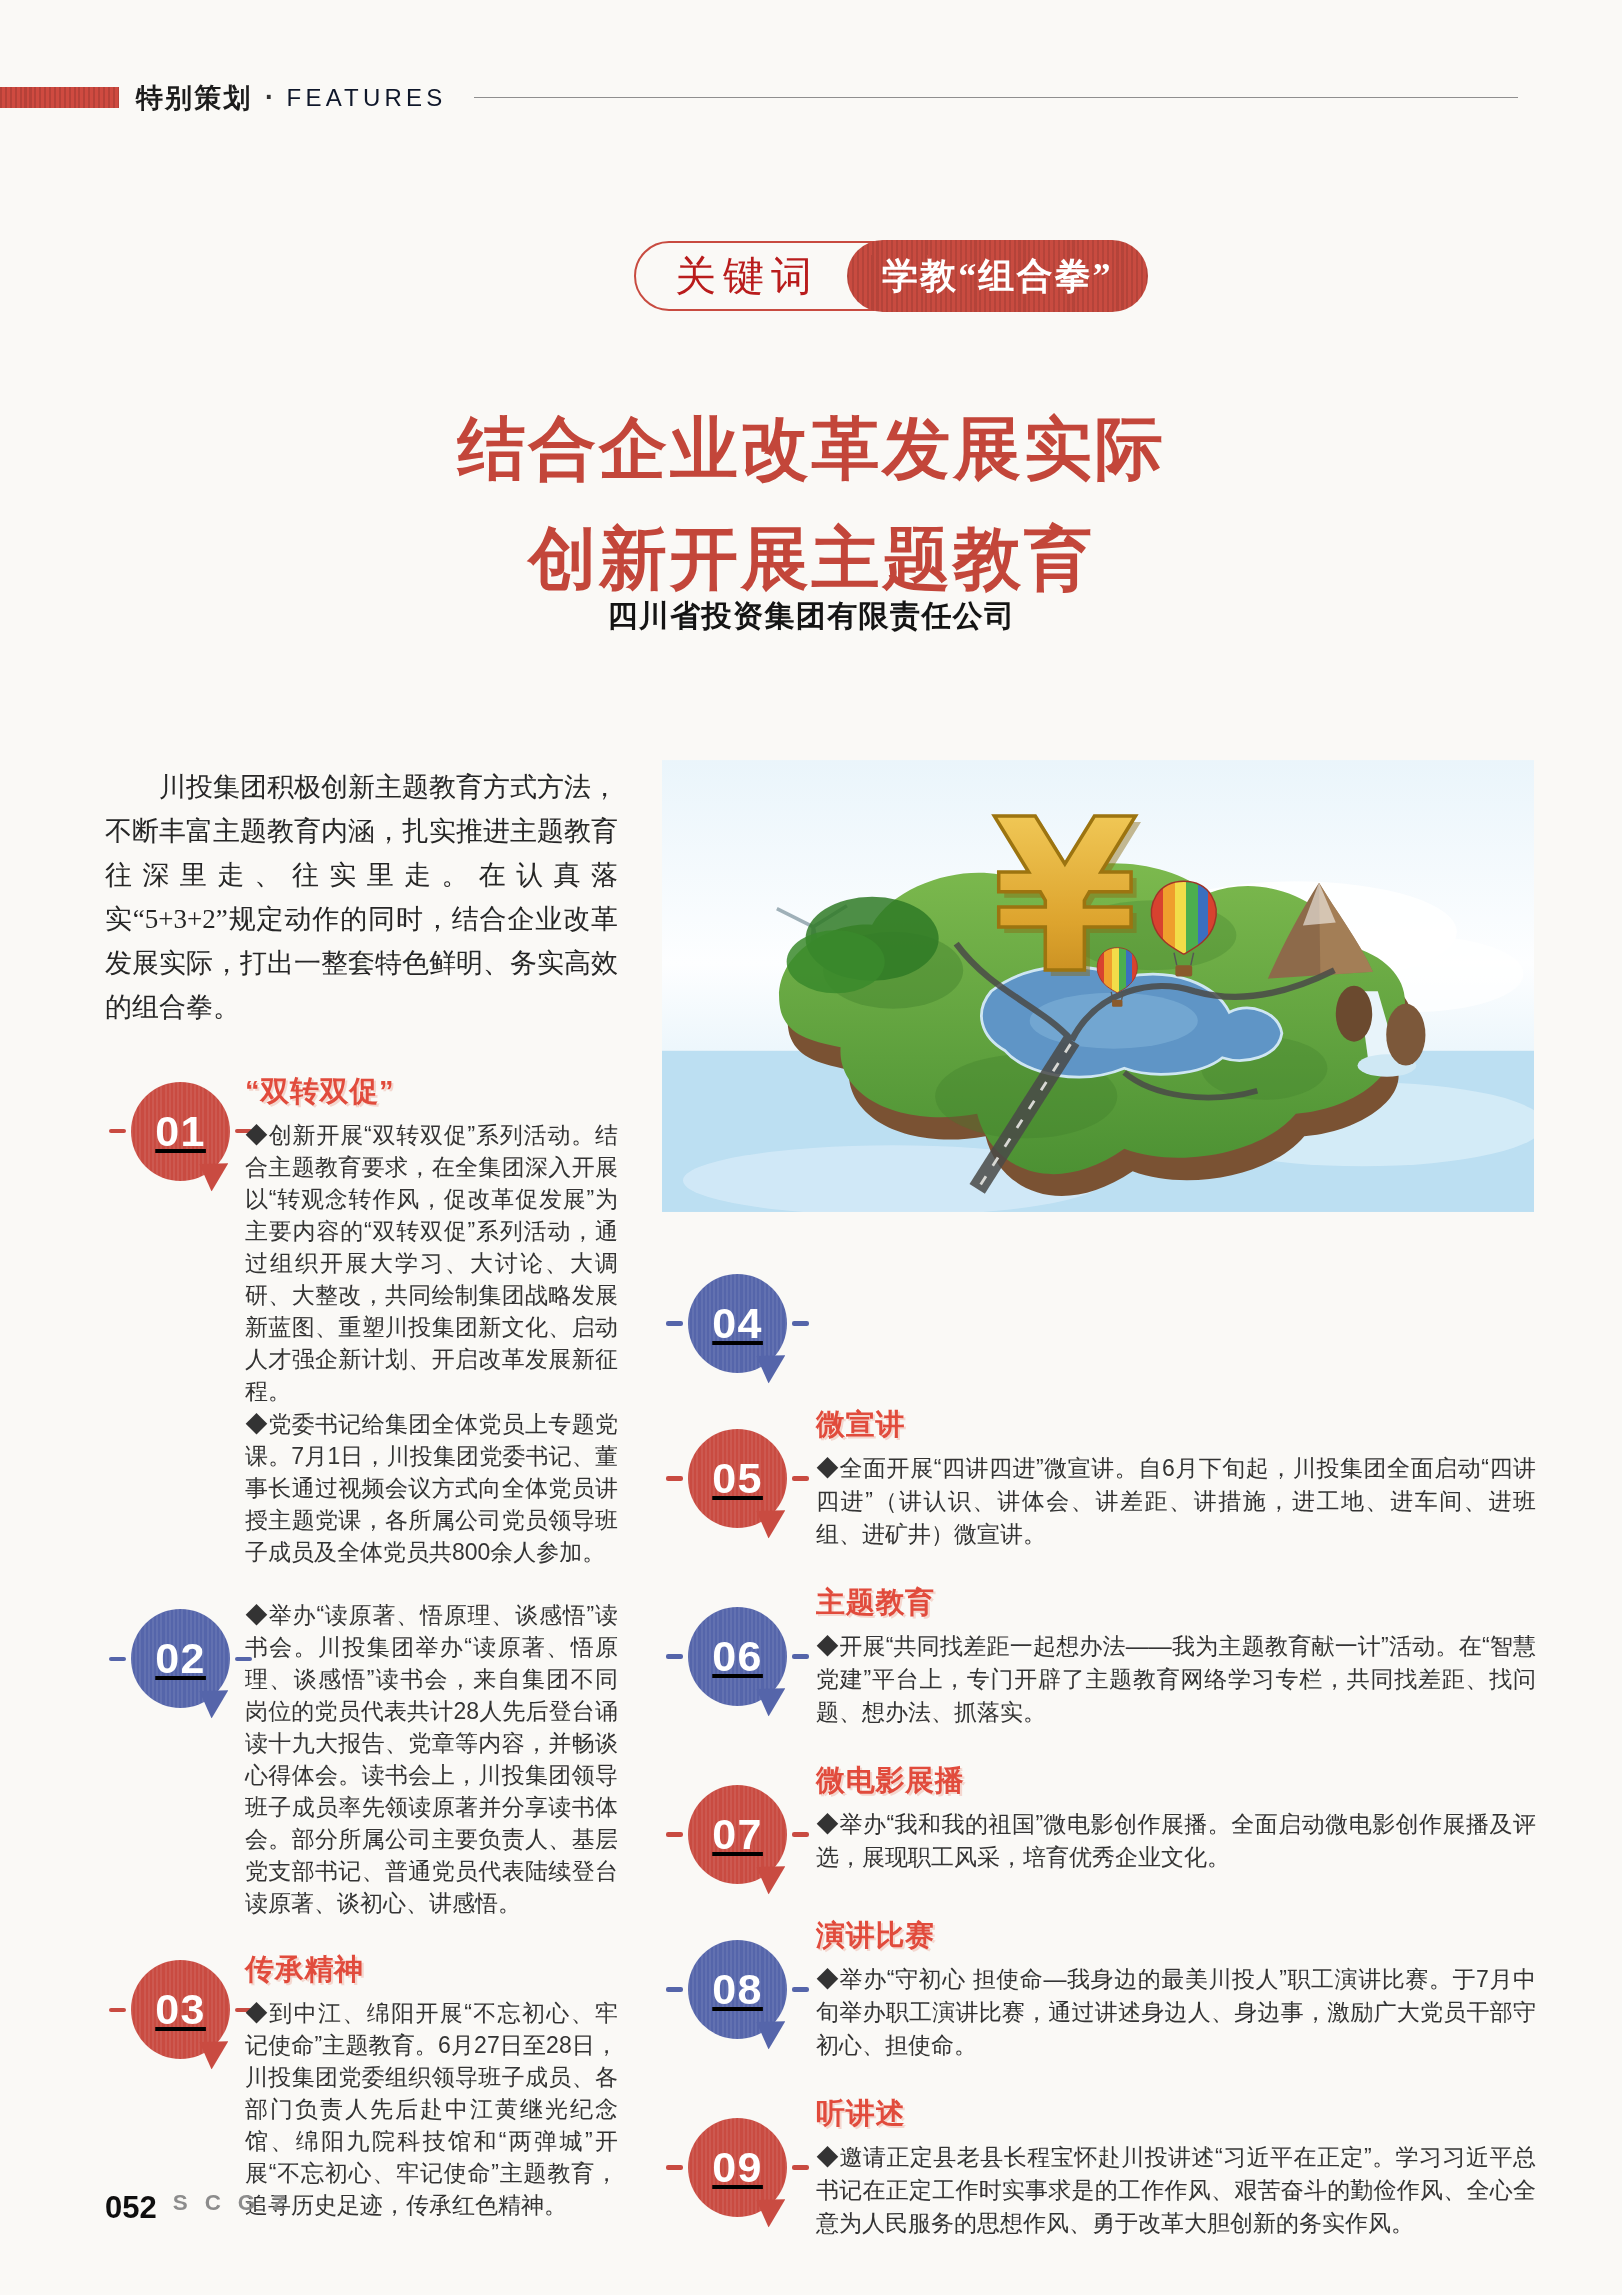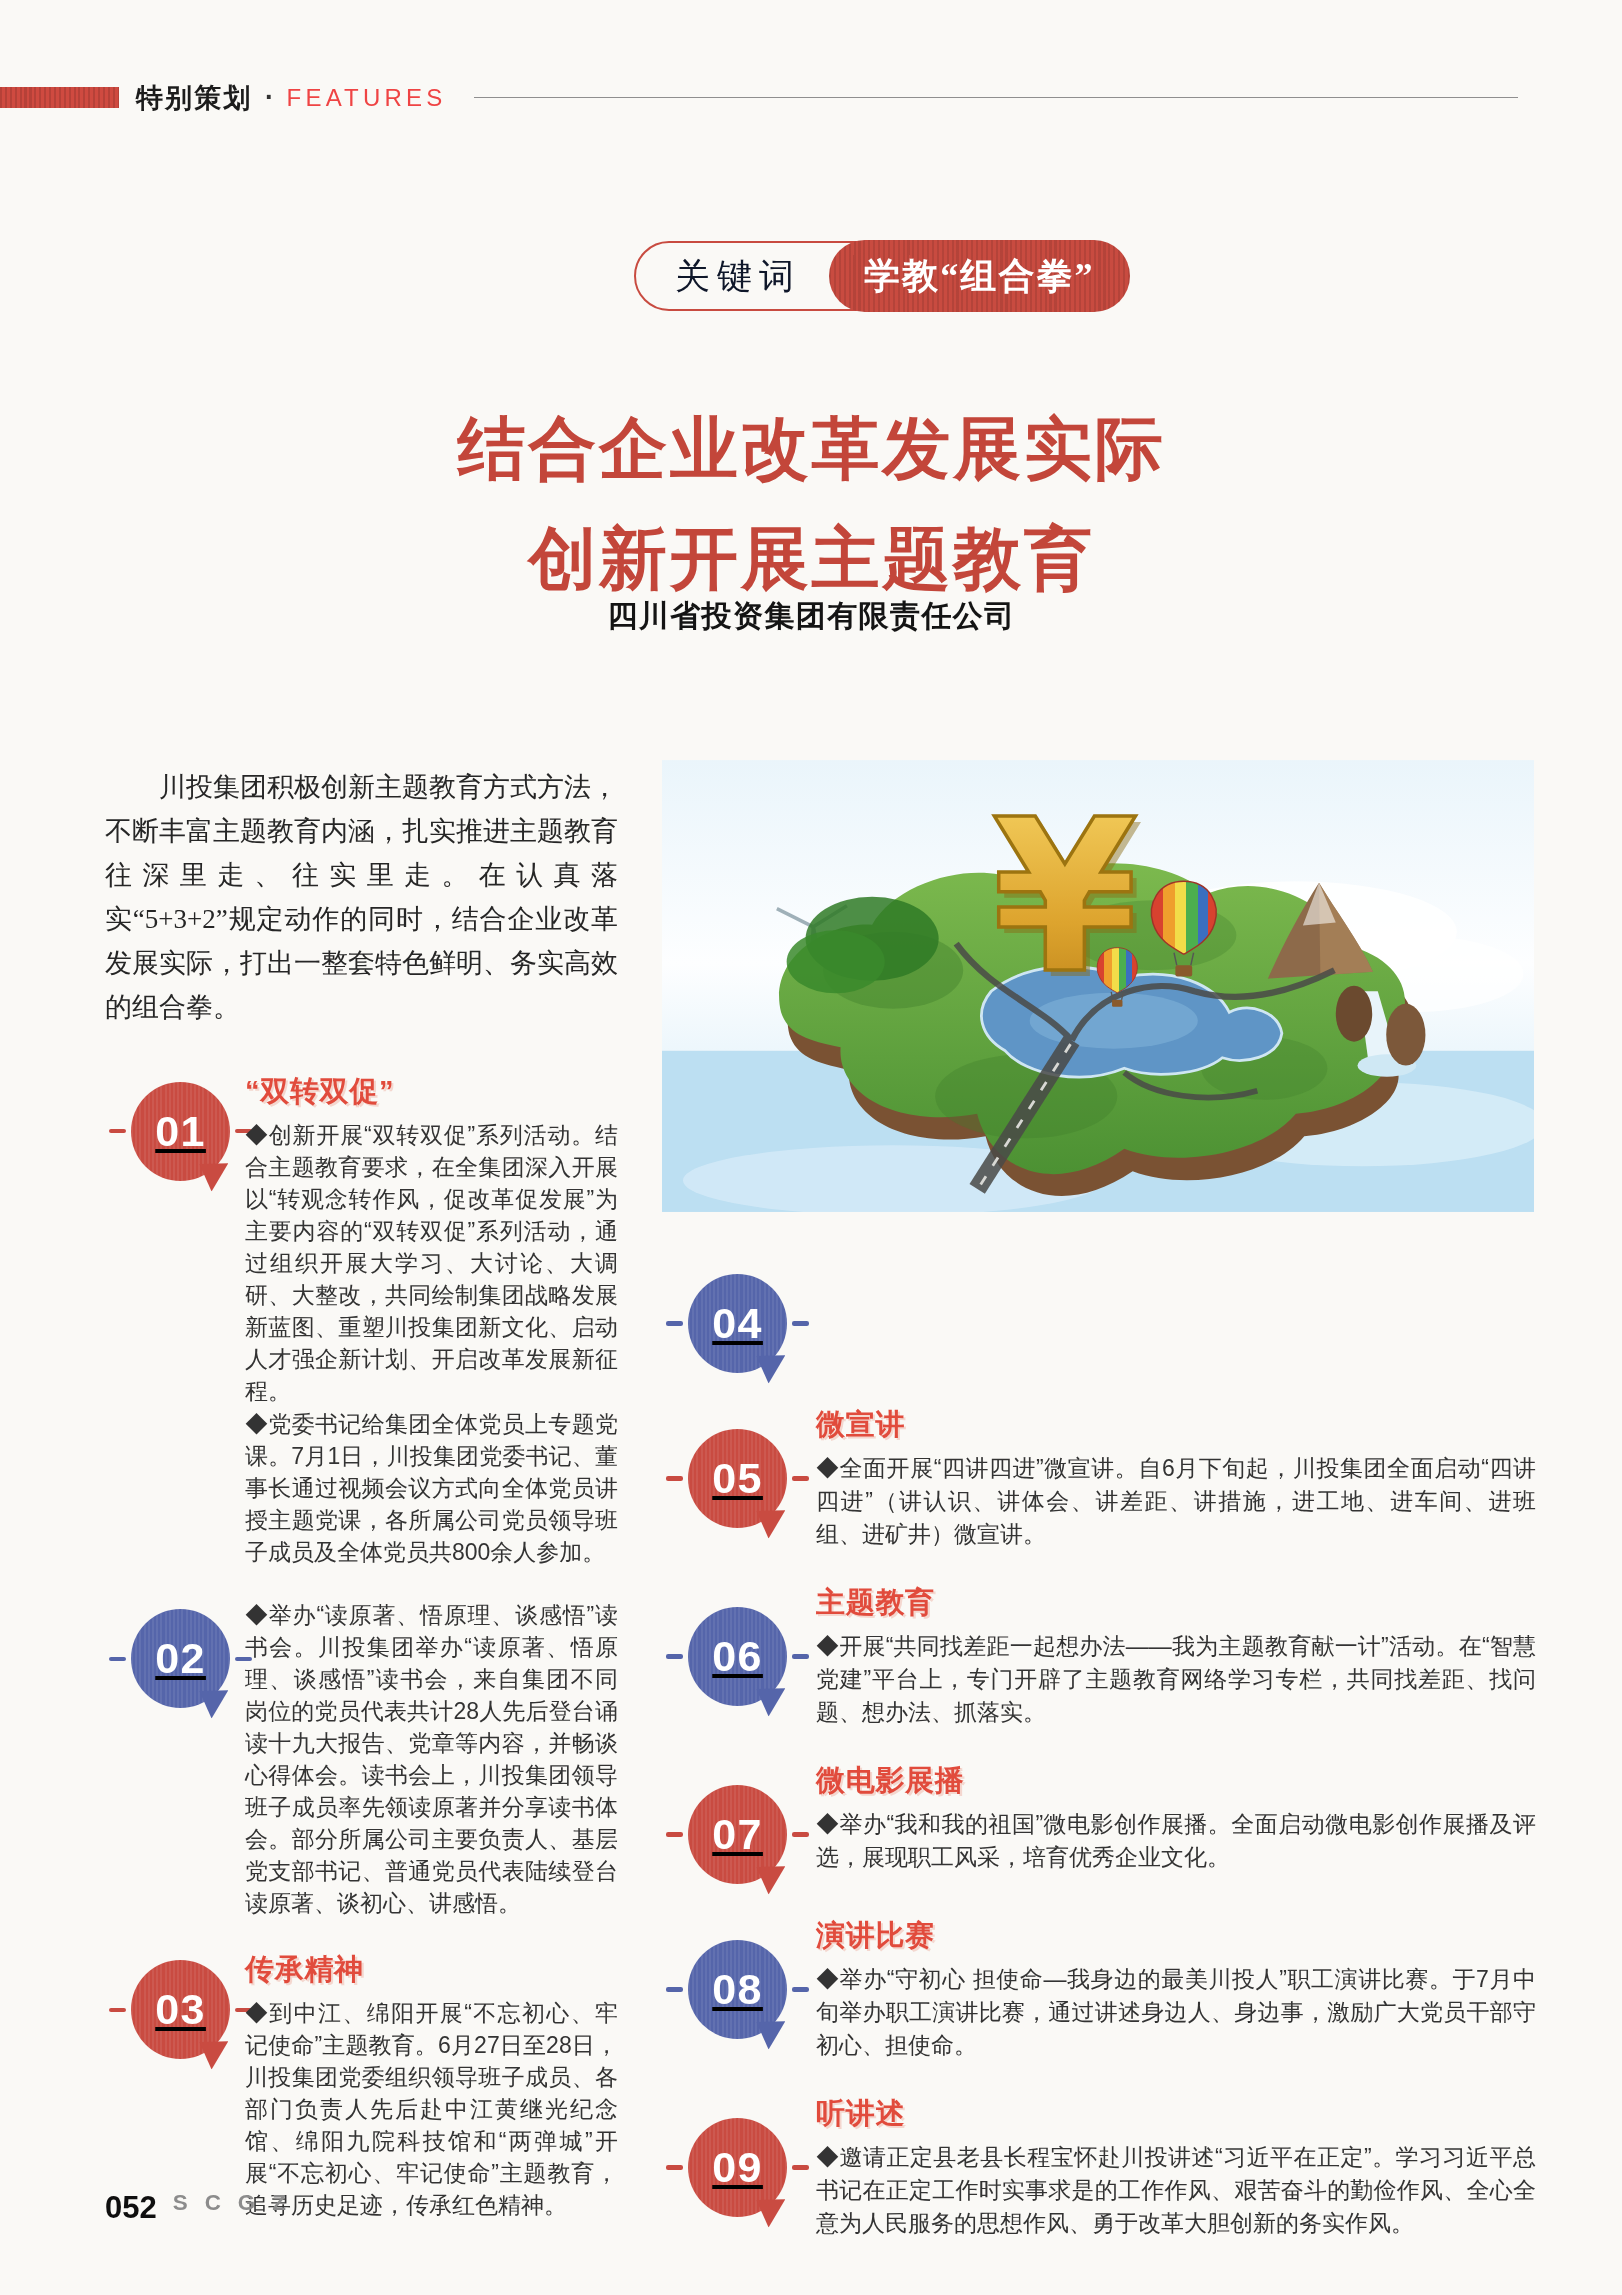--- a/index.html
+++ b/index.html
@@ -5,27 +5,27 @@
   html,body{margin:0;padding:0;}
   body{width:1623px;height:2295px;background:#f3f2ef;font-family:"Liberation Sans",sans-serif;}
   .page{position:relative;width:1623px;height:2295px;background:#faf9f6;overflow:hidden;}
 
   
   .hdr{position:absolute;top:78px;left:0;right:105px;height:39px;display:flex;align-items:center;}
   .hdr-bar{width:119px;height:21px;background:#cf4a40;flex:none;
            background-image:repeating-linear-gradient(90deg,rgba(0,0,0,.12) 0 2.1px,transparent 2.1px 4.9px);}
   .hdr-cn{font-size:27px;font-weight:bold;color:#1c1c1c;margin-left:17px;letter-spacing:2.1px;}
   .hdr-dot{font-size:27px;color:#333;margin:0 12.6px;font-weight:bold;}
-  .hdr-en{font-size:24px;color:#ef4444;letter-spacing:4.2px;}
+  .hdr-en{font-size:24px;color:#0f172a;letter-spacing:4.2px;}
   .hdr-line{flex:1;height:1.4px;background:#8f8f8f;margin-left:28px;}
 
   
   .kw{position:absolute;top:241px;left:634px;height:70px;display:flex;align-items:center;
       border:2.8px solid #c84b40;border-radius:43px;padding-left:39px;box-sizing:border-box;}
-  .kw-label{font-family:"Liberation Serif",serif;font-size:35px;color:#0f172a;letter-spacing:7px;white-space:nowrap;}
+  .kw-label{font-family:"Liberation Serif",serif;font-size:41px;color:#b91c1c;letter-spacing:7px;white-space:nowrap;}
   .kw-pill{align-self:stretch;margin:-2.8px -2.8px -2.8px 28px;display:flex;align-items:center;
            background:#c84b40;border-radius:43px;padding:0 35px;color:#fff;font-size:36px;font-weight:bold;
            font-family:"Liberation Serif",serif;letter-spacing:2.1px;white-space:nowrap;
            background-image:repeating-linear-gradient(90deg,rgba(0,0,0,.10) 0 2.1px,transparent 2.1px 4.9px);}
 
   
   .title{position:absolute;top:394px;left:0;width:100%;margin:0;text-align:center;
          font-family:"Liberation Serif",serif;font-weight:bold;color:#c3463a;
          font-size:68px;line-height:110px;letter-spacing:2.8px;}
   .title .tl{display:block;}

